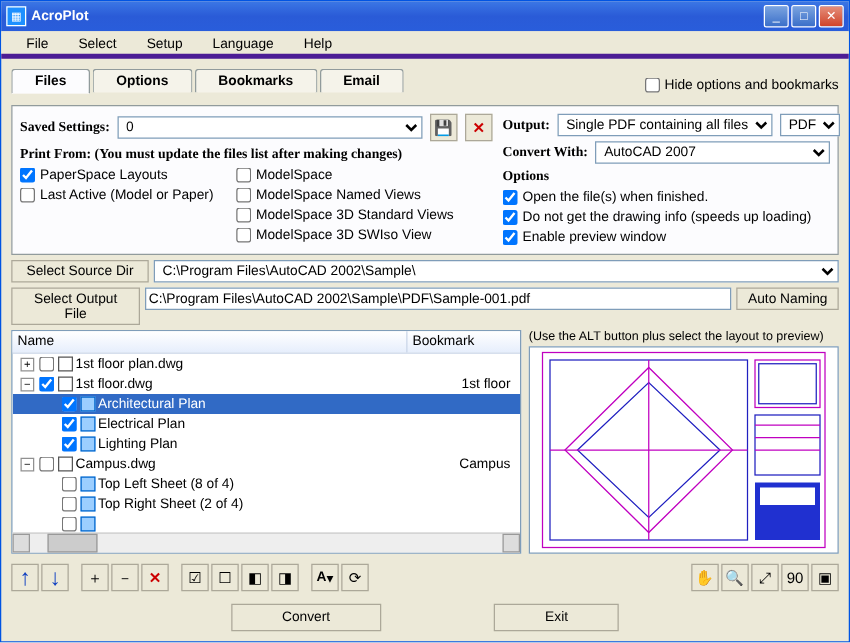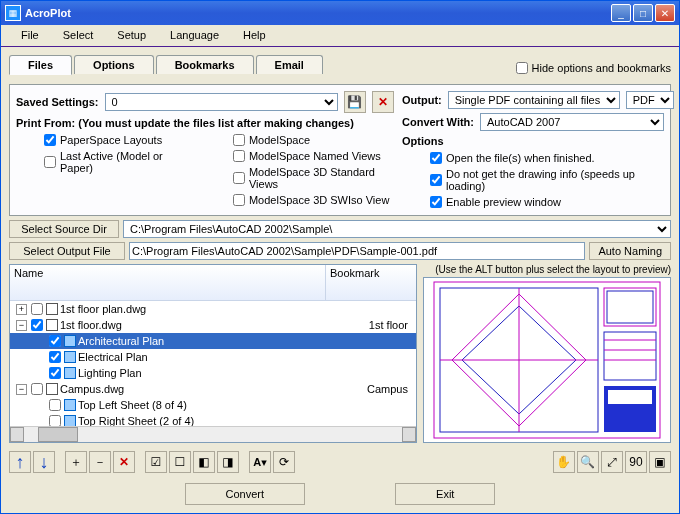--- a/index.html
+++ b/index.html
@@ -4,61 +4,61 @@
 <style>
 * { box-sizing: border-box; margin: 0; padding: 0; font-family: Tahoma, sans-serif; font-size: 11px; }
 body { background: #fff; }
 .window { width: 680px; height: 514px; border: 1px solid #0054e3; background: #ece9d8; display: flex; flex-direction: column; }
 .titlebar { height: 24px; background: linear-gradient(#3b77e5, #2a5bd7 50%, #295ddb); display: flex; align-items: center; padding: 0 4px; color: #fff; }
 .titlebar .icon { width: 16px; height: 16px; background: #1e90ff; border: 1px solid #fff; margin-right: 4px; font-size: 9px; display: flex; align-items: center; justify-content: center; }
 .titlebar .title { font-weight: bold; flex: 1; }
 .title-btns { display: flex; gap: 2px; }
 .title-btn { width: 20px; height: 18px; background: linear-gradient(#7ba4e0,#3b6fc9); border: 1px solid #fff; border-radius: 2px; color: #fff; display: flex; align-items: center; justify-content: center; font-size: 10px; cursor: pointer; }
 .title-btn.close { background: linear-gradient(#e58f7b,#d0432a); }
-.menubar { height: 22px; background: #ece9d8; border-bottom: 1px solid #4c1d95; display: flex; padding: 0 8px; }
+.menubar { height: 22px; background: #ece9d8; border-bottom: 4px solid #4c1d95; display: flex; padding: 0 8px; }
 .menubar span { padding: 4px 12px; cursor: pointer; }
 .content { flex: 1; padding: 8px; display: flex; flex-direction: column; gap: 4px; overflow: hidden; }
 .row { display: flex; gap: 6px; align-items: center; }
 .tabs { display: flex; gap: 2px; margin-bottom: 6px; }
 .tab { background: #f5f3ea; border: 1px solid #919b9c; border-bottom: none; padding: 3px 18px; border-radius: 3px 3px 0 0; cursor: pointer; font-weight: bold; }
 .tab.active { background: #fcfcfe; border-bottom: 1px solid #fcfcfe; margin-bottom: -1px; }
 .top-panels { display: flex; gap: 8px; border: 1px solid #919b9c; background: #fcfcfe; padding: 6px; }
 .panel-left { flex: 1; display: flex; flex-direction: column; gap: 4px; }
 .panel-right { width: 262px; display: flex; flex-direction: column; gap: 4px; }
-.bold { font-weight: bold; }
+.bold { font-weight: bold; font-family: Liberation Serif, serif; }
 select, input[type=text] { border: 1px solid #7f9db9; background: #fff; height: 18px; padding: 0 2px; font-size: 11px; }
 .icon-btn { width: 22px; height: 22px; border: 1px solid #aca899; background: #ece9d8; display: inline-flex; align-items: center; justify-content: center; cursor: pointer; font-size: 12px; }
 .icon-btn.red { color: #c00; font-weight: bold; }
 .btn { border: 1px solid #aca899; background: #ece9d8; padding: 2px 8px; cursor: pointer; }
 .btn.big { padding: 4px 40px; }
-.chk-row { display: flex; align-items: center; gap: 4px; padding: 1px 0; margin-left: 28px; }
+.chk-row { display: flex; align-items: center; gap: 4px; padding: 1px 0; }
 input[type=checkbox] { width: 12px; height: 12px; }
 .cols3 { display: flex; gap: 18px; }
 .col { display: flex; flex-direction: column; gap: 2px; }
 .source-row { display: flex; gap: 4px; align-items: flex-start; }
 .source-row select, .source-row input { flex: 1; }
 .main-split { flex: 1; display: flex; gap: 6px; min-height: 0; }
 .tree-panel { flex: 1; display: flex; flex-direction: column; border: 1px solid #7f9db9; background: #fff; min-height: 0; }
-.tree-header { background: linear-gradient(#fff,#e6eefc); border-bottom: 1px solid #c9d5e8; display: flex; height: 36px; }
+.tree-header { background: linear-gradient(#fff,#e6eefc); border-bottom: 1px solid #c9d5e8; display: flex; height: 18px; }
 .tree-header .hname { flex: 1; padding: 2px 4px; border-right: 1px solid #c9d5e8; }
 .tree-header .hbk { width: 90px; padding: 2px 4px; }
 .tree-body { flex: 1; overflow: auto; }
 .tree-row { display: flex; align-items: center; height: 16px; padding: 0 2px; white-space: nowrap; }
 .tree-row.sel { background: #316ac5; color: #fff; }
 .tree-row .sp { display: inline-block; }
 .expander { width: 11px; height: 11px; border: 1px solid #919191; background: #fff; color: #000; font-size: 9px; line-height: 8px; text-align: center; margin-right: 4px; cursor: pointer; }
 .file-icon { width: 12px; height: 12px; display: inline-block; margin-right: 2px; border: 1px solid #555; background: #fff; }
 .file-icon.layout { background: #9bceff; border-color: #0066cc; }
 .bk-col { margin-left: auto; padding-right: 6px; }
 .scroll-x { height: 16px; background: #eee; border-top: 1px solid #ccc; display: flex; }
 .scroll-x .thumb { width: 40px; background: #ccc; border: 1px solid #999; margin-left: 14px; }
 .scroll-x .ar { width: 14px; background: #ddd; border: 1px solid #999; }
 .scroll-x .ar.r { margin-left: auto; }
 .preview-panel { width: 248px; display: flex; flex-direction: column; }
-.preview-hint { text-align: right; font-size: 10px; margin-bottom: 2px; }
+.preview-hint { text-align: left; font-size: 10px; margin-bottom: 2px; }
 .preview-box { flex: 1; border: 1px solid #7f9db9; background: #fff; display: flex; align-items: center; justify-content: center; position: relative; }
 .tool-row { display: flex; gap: 2px; margin-top: 4px; }
 .tool-row .spacer { flex: 1; }
 .footer { display: flex; justify-content: center; gap: 90px; padding: 6px 0 0 0; }
 svg { display: block; }
 .arrow-blue-up { color: #1040c0; font-size: 18px; font-weight: bold; }
 .arrow-blue-down { color: #1040c0; font-size: 18px; font-weight: bold; }
 </style>
 </head>
 <body>
@@ -165,21 +165,21 @@
             </div>
           </div>
       </div>
     </div>
 
     <div class="source-row">
       <button class="btn" style="width:110px">Select Source Dir</button>
       <select><option>C:\Program Files\AutoCAD 2002\Sample\</option></select>
     </div>
     <div class="source-row">
-      <button class="btn" style="width:116px">Select Output File</button>
+      <button class="btn" style="width:103px">Select Output File</button>
       <input type="text" value="C:\Program Files\AutoCAD 2002\Sample\PDF\Sample-001.pdf" style="">
       <button class="btn">Auto Naming</button>
     </div>
 
     <div class="main-split">
       <div class="tree-panel">
         <div class="tree-header">
           <div class="hname">Name</div>
           <div class="hbk">Bookmark</div>
         </div>

